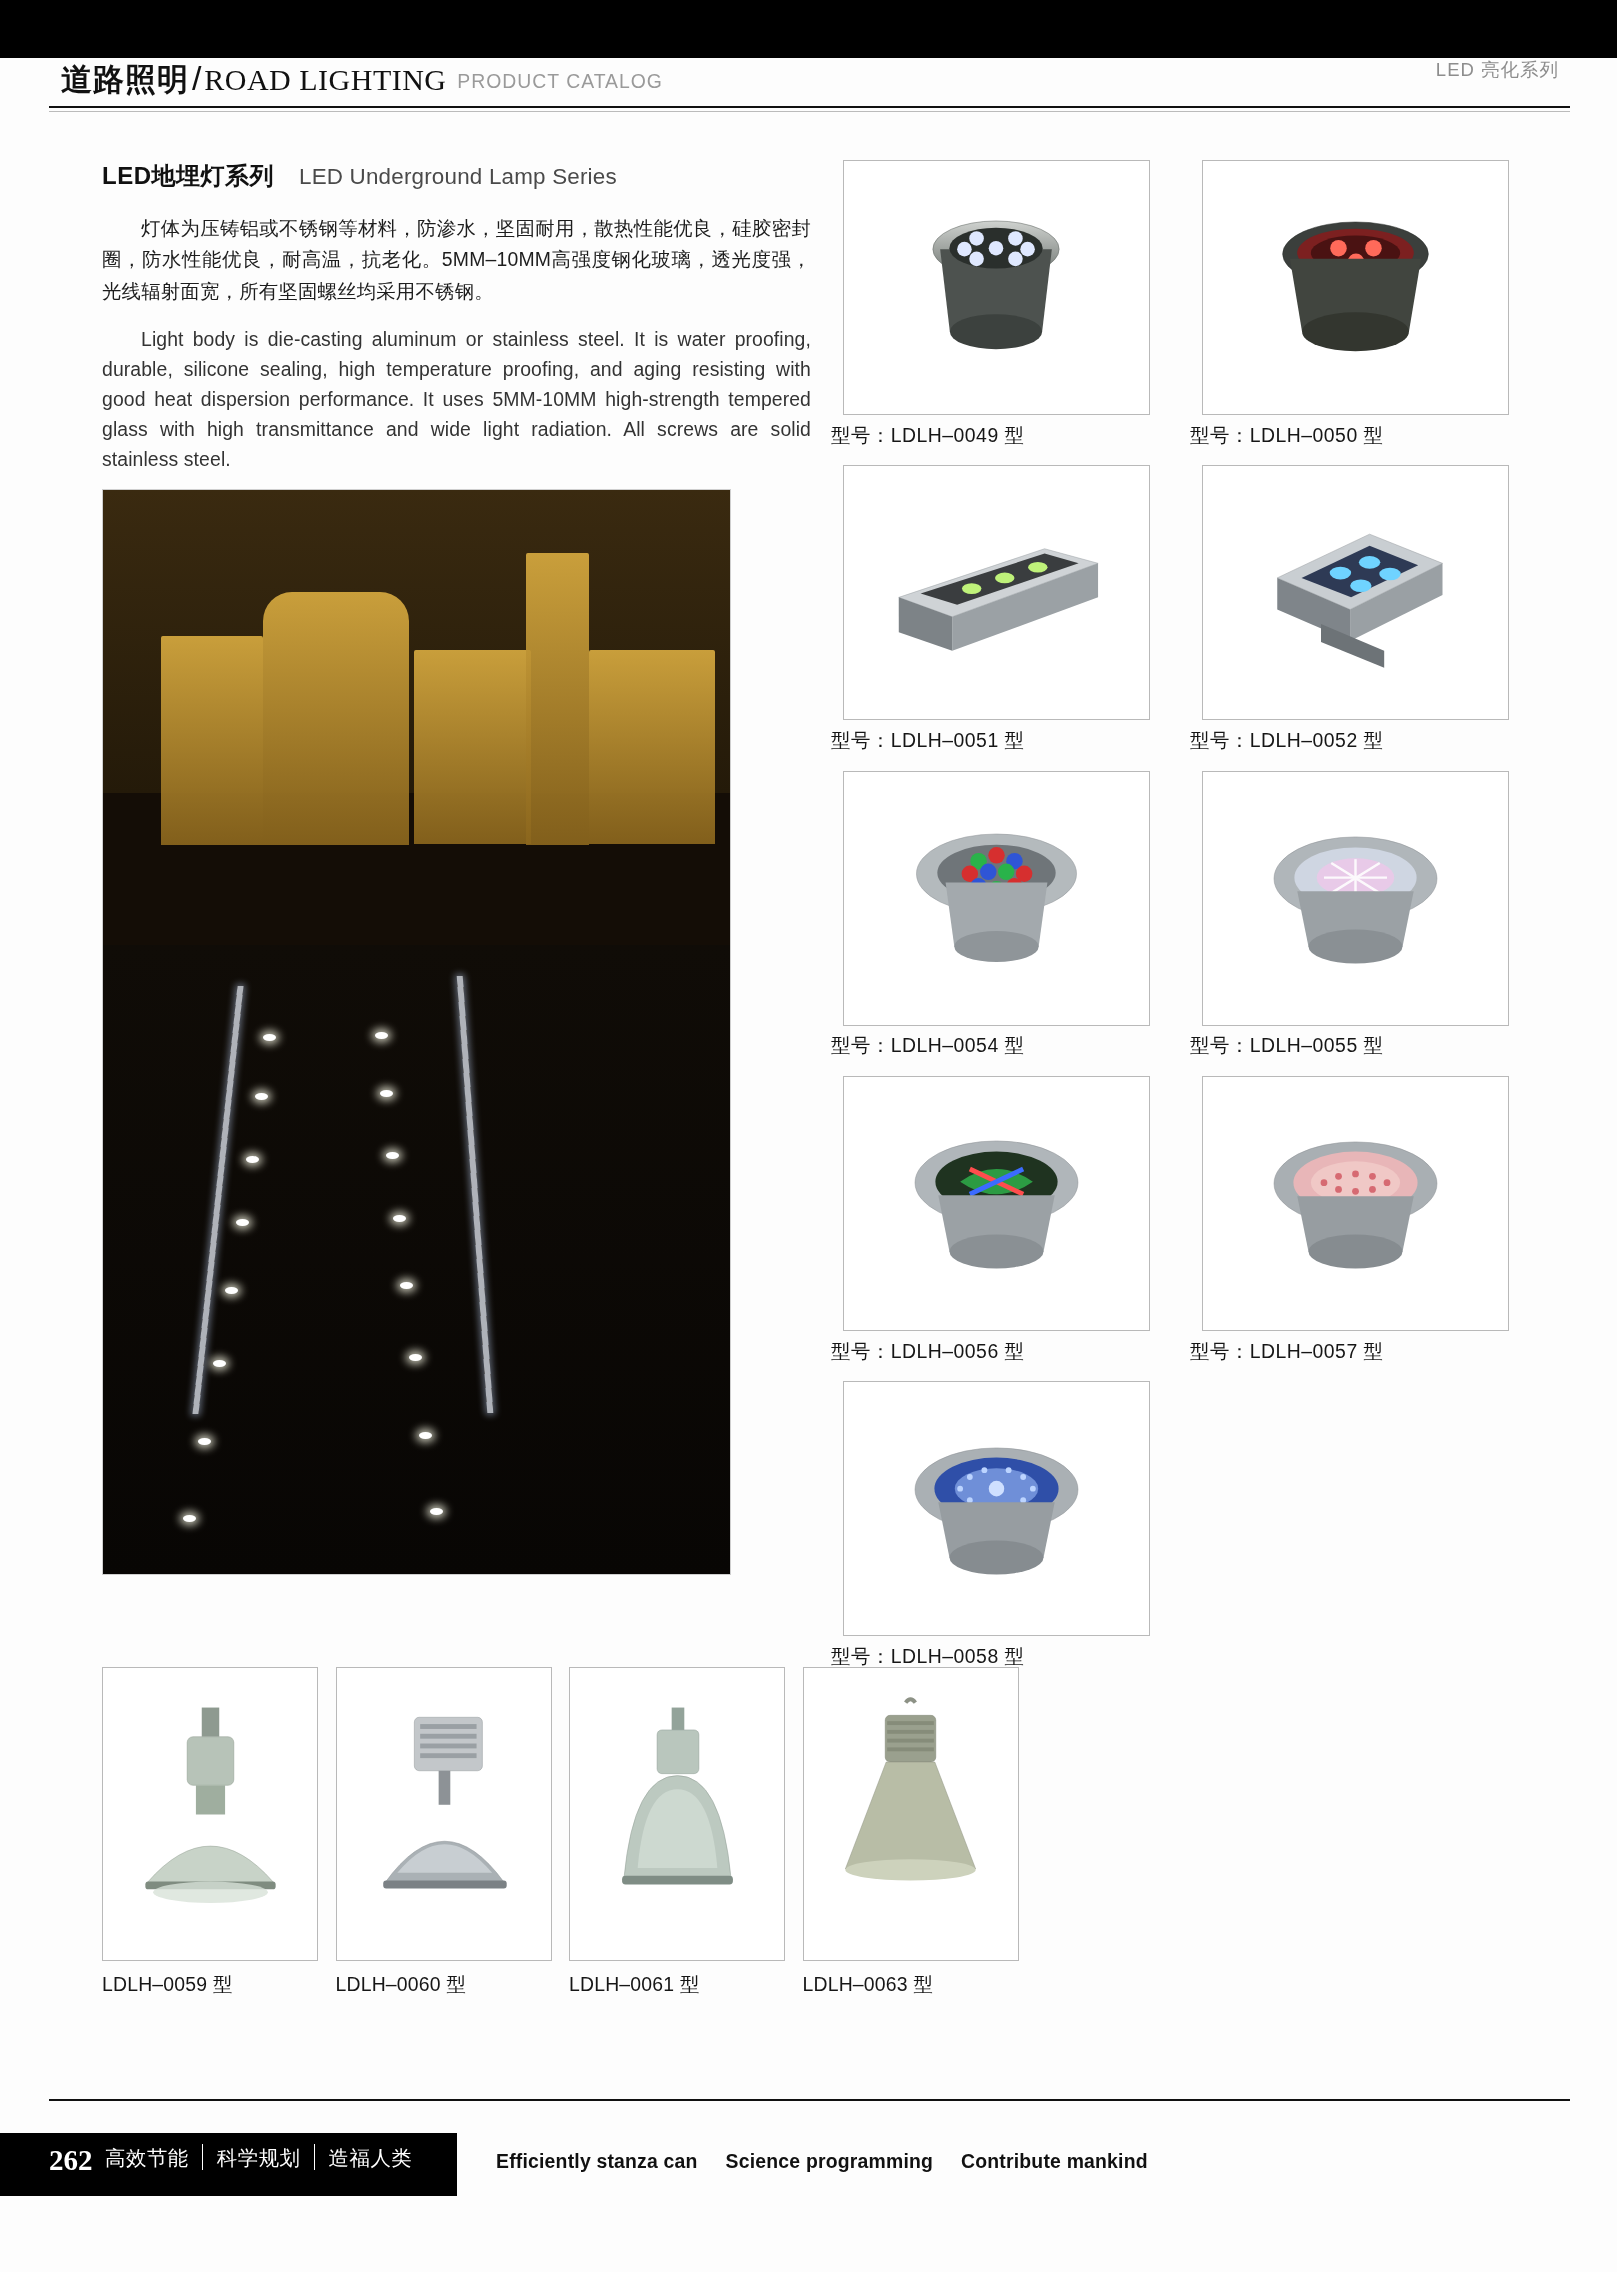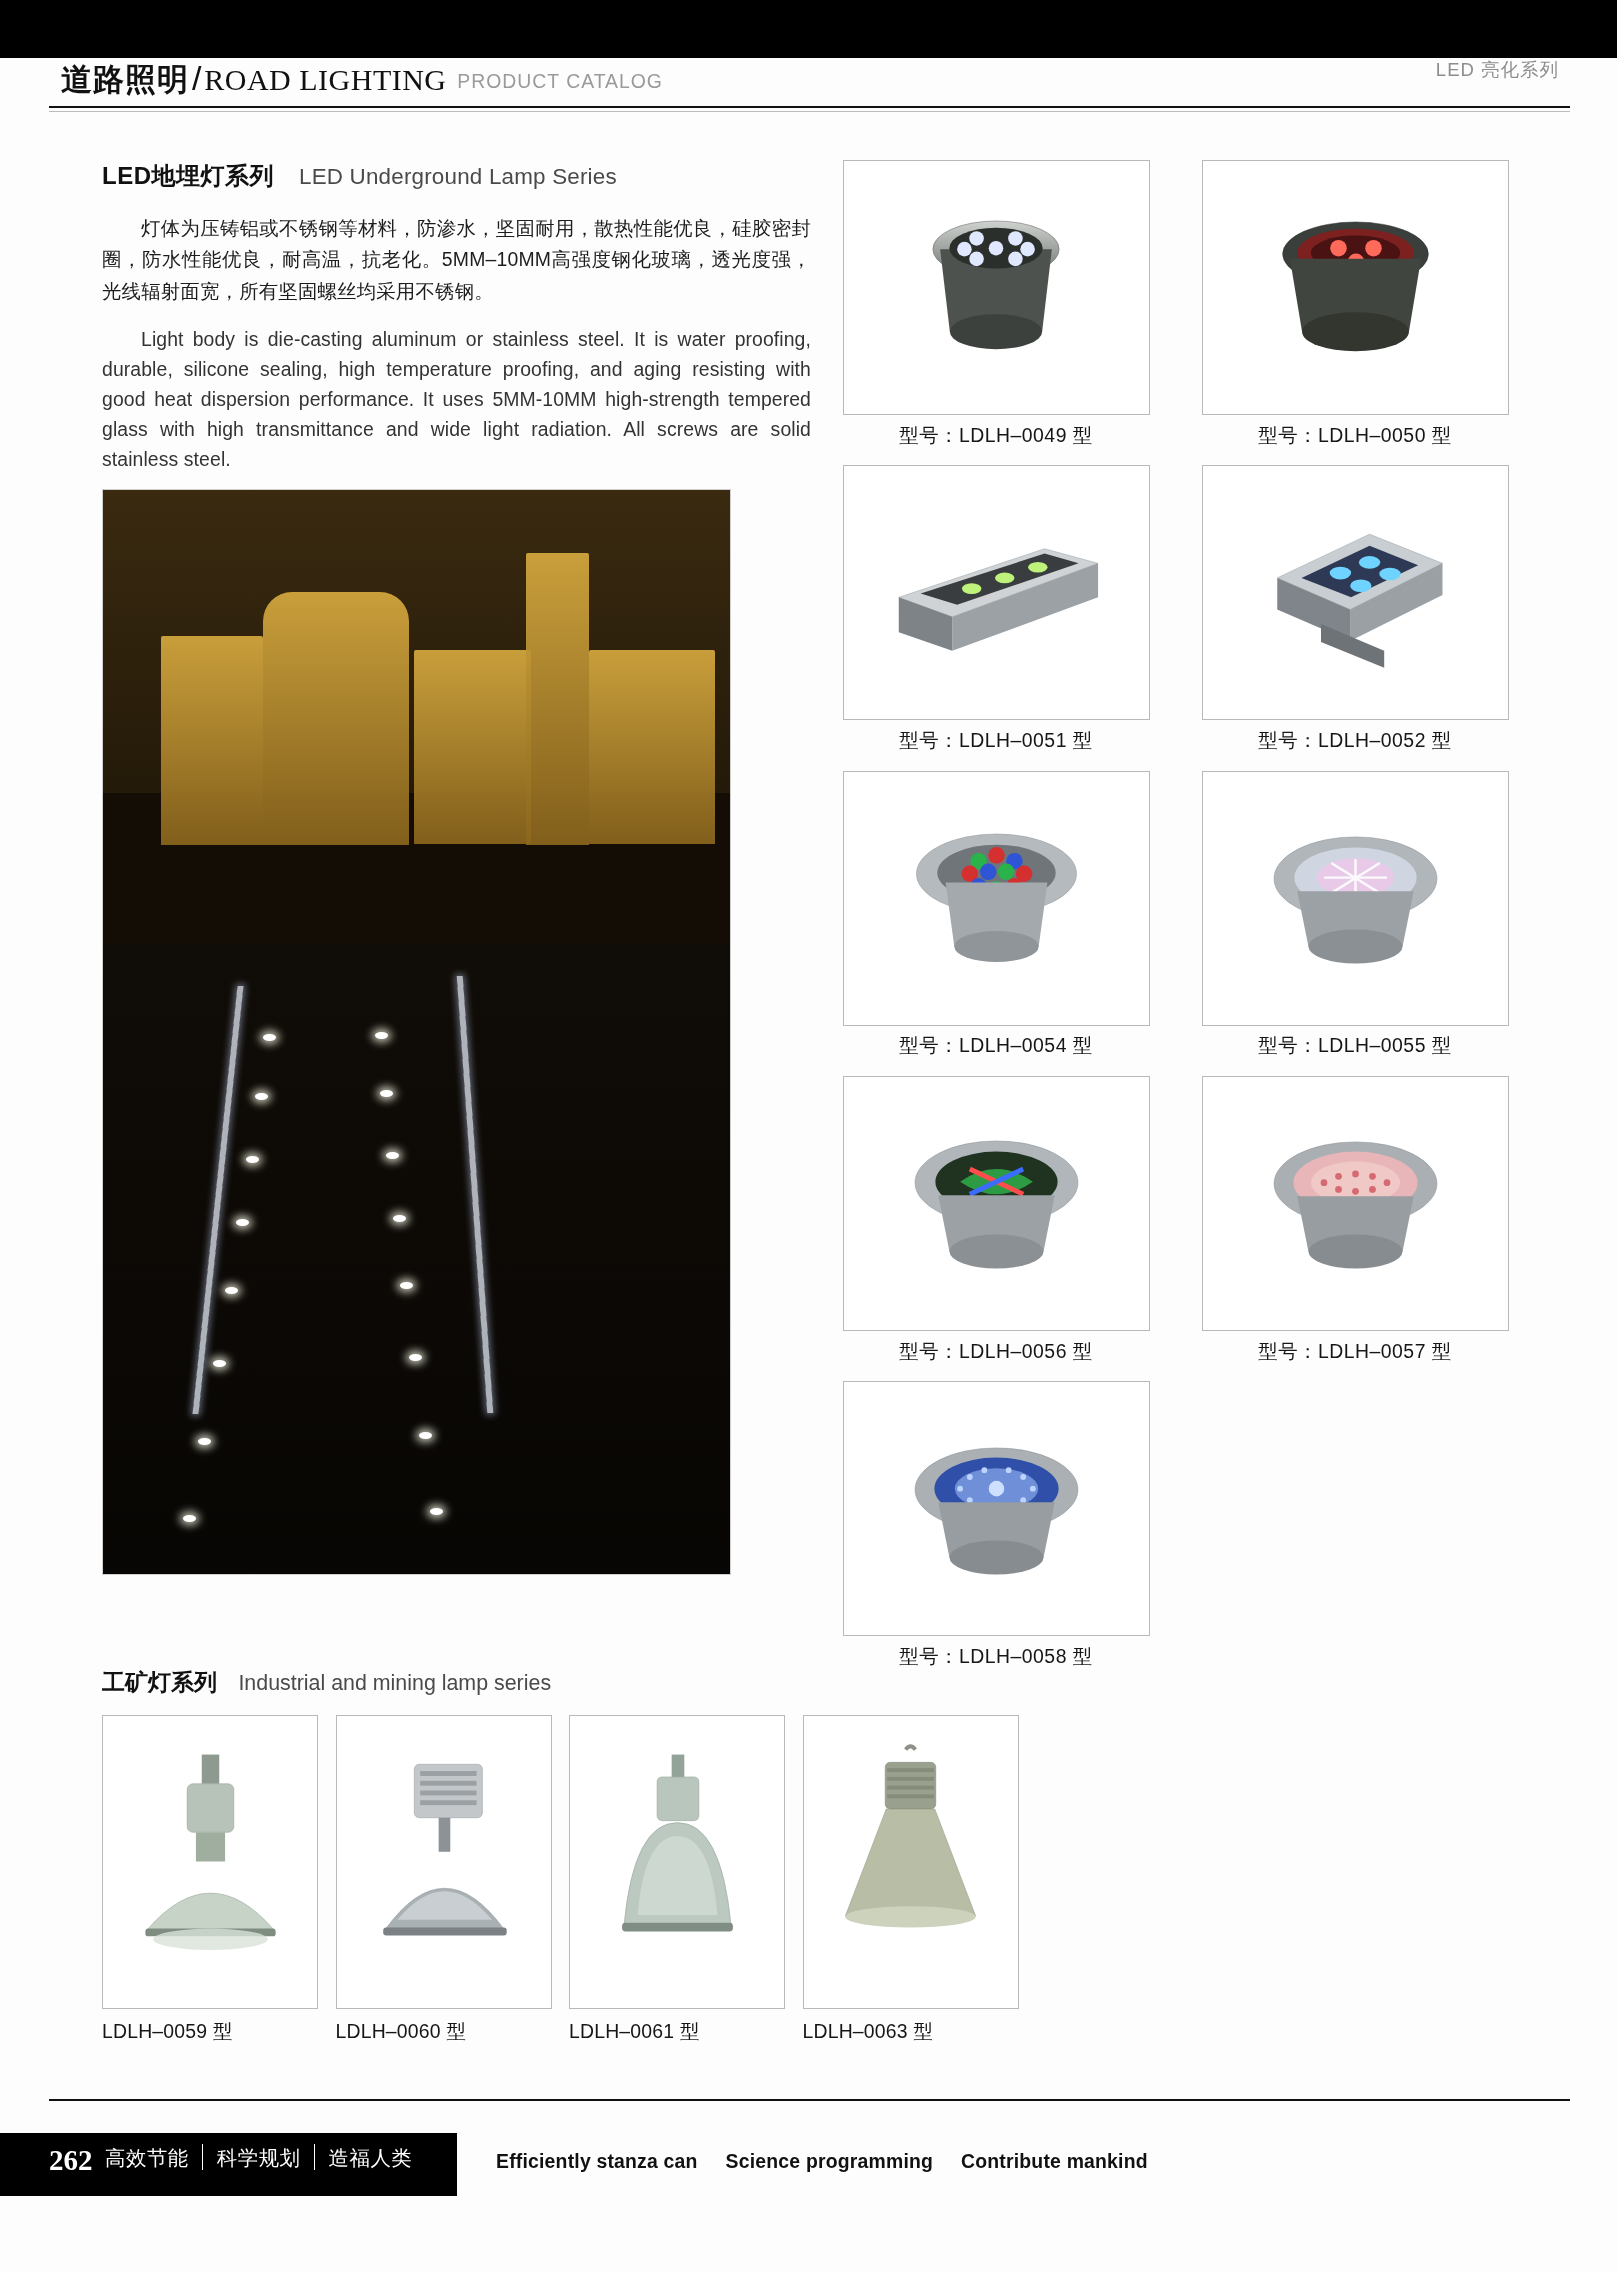--- a/index.html
+++ b/index.html
@@ -98,21 +98,21 @@
   
   .right-col { position:absolute; left:831px; top:160px; width:690px; }
   .grid2 { display:flex; flex-wrap:wrap; gap:0 29px; }
   .cell { width:330px; margin-bottom:7.8px; }
   .pbox {
     width:305px; height:253px; border:0.5px solid #b9b9b9; background:#ffffff;
     display:flex; align-items:center; justify-content:center; overflow:hidden;
     margin:0 auto;
   }
   .cap {
-    text-align:center; font-size:19.4px; color:#161616; letter-spacing:0.5px;
+    text-align:left; font-size:19.4px; color:#161616; letter-spacing:0.5px;
     margin-top:6.8px; margin-bottom:8.7px;
   }
 
   
   .ind-sec { position:absolute; left:102px; top:1667px; width:1424px; }
   .ind-title { display:flex; align-items:baseline; margin-bottom:16.5px; }
   .ind-title .cn { font-size:23px; font-weight:bold; color:#111; }
   .ind-title .en { font-size:21.4px; color:#4a4a4a; margin-left:21.4px; }
   .ind-row { display:flex; gap:0 18.5px; }
   .ind-cell { width:215px; }
@@ -396,24 +396,20 @@
             <ellipse cx="215" cy="300" rx="97" ry="35" fill="#868c90"></ellipse>
           </svg>
         </div>
         <div class="cap">型号：LDLH–0058 型</div>
       </div>
 
     </div>
   </div>
 
   <div class="ind-sec">
-    <div class="ind-title">
-      <span class="cn">工矿灯系列</span>
-      <span class="en">Industrial and mining lamp series</span>
-    </div>
     <div class="ind-row">
 
       <div class="ind-cell">
         <div class="ind-box">
           <svg width="175" height="253" viewBox="0 0 360 520" aria-hidden="true">
             <rect x="162" y="40" width="36" height="60" fill="#8e9a90"></rect>
             <rect x="132" y="100" width="96" height="100" rx="12" fill="#b7c3b8" stroke="#8d9a8e"></rect>
             <rect x="150" y="200" width="60" height="60" fill="#9fae9f"></rect>
             <path d="M50 400 Q180 250 310 400 Z" fill="#c8d3c8" stroke="#93a093"></path>
             <rect x="46" y="398" width="268" height="16" rx="6" fill="#7f8c80"></rect>

